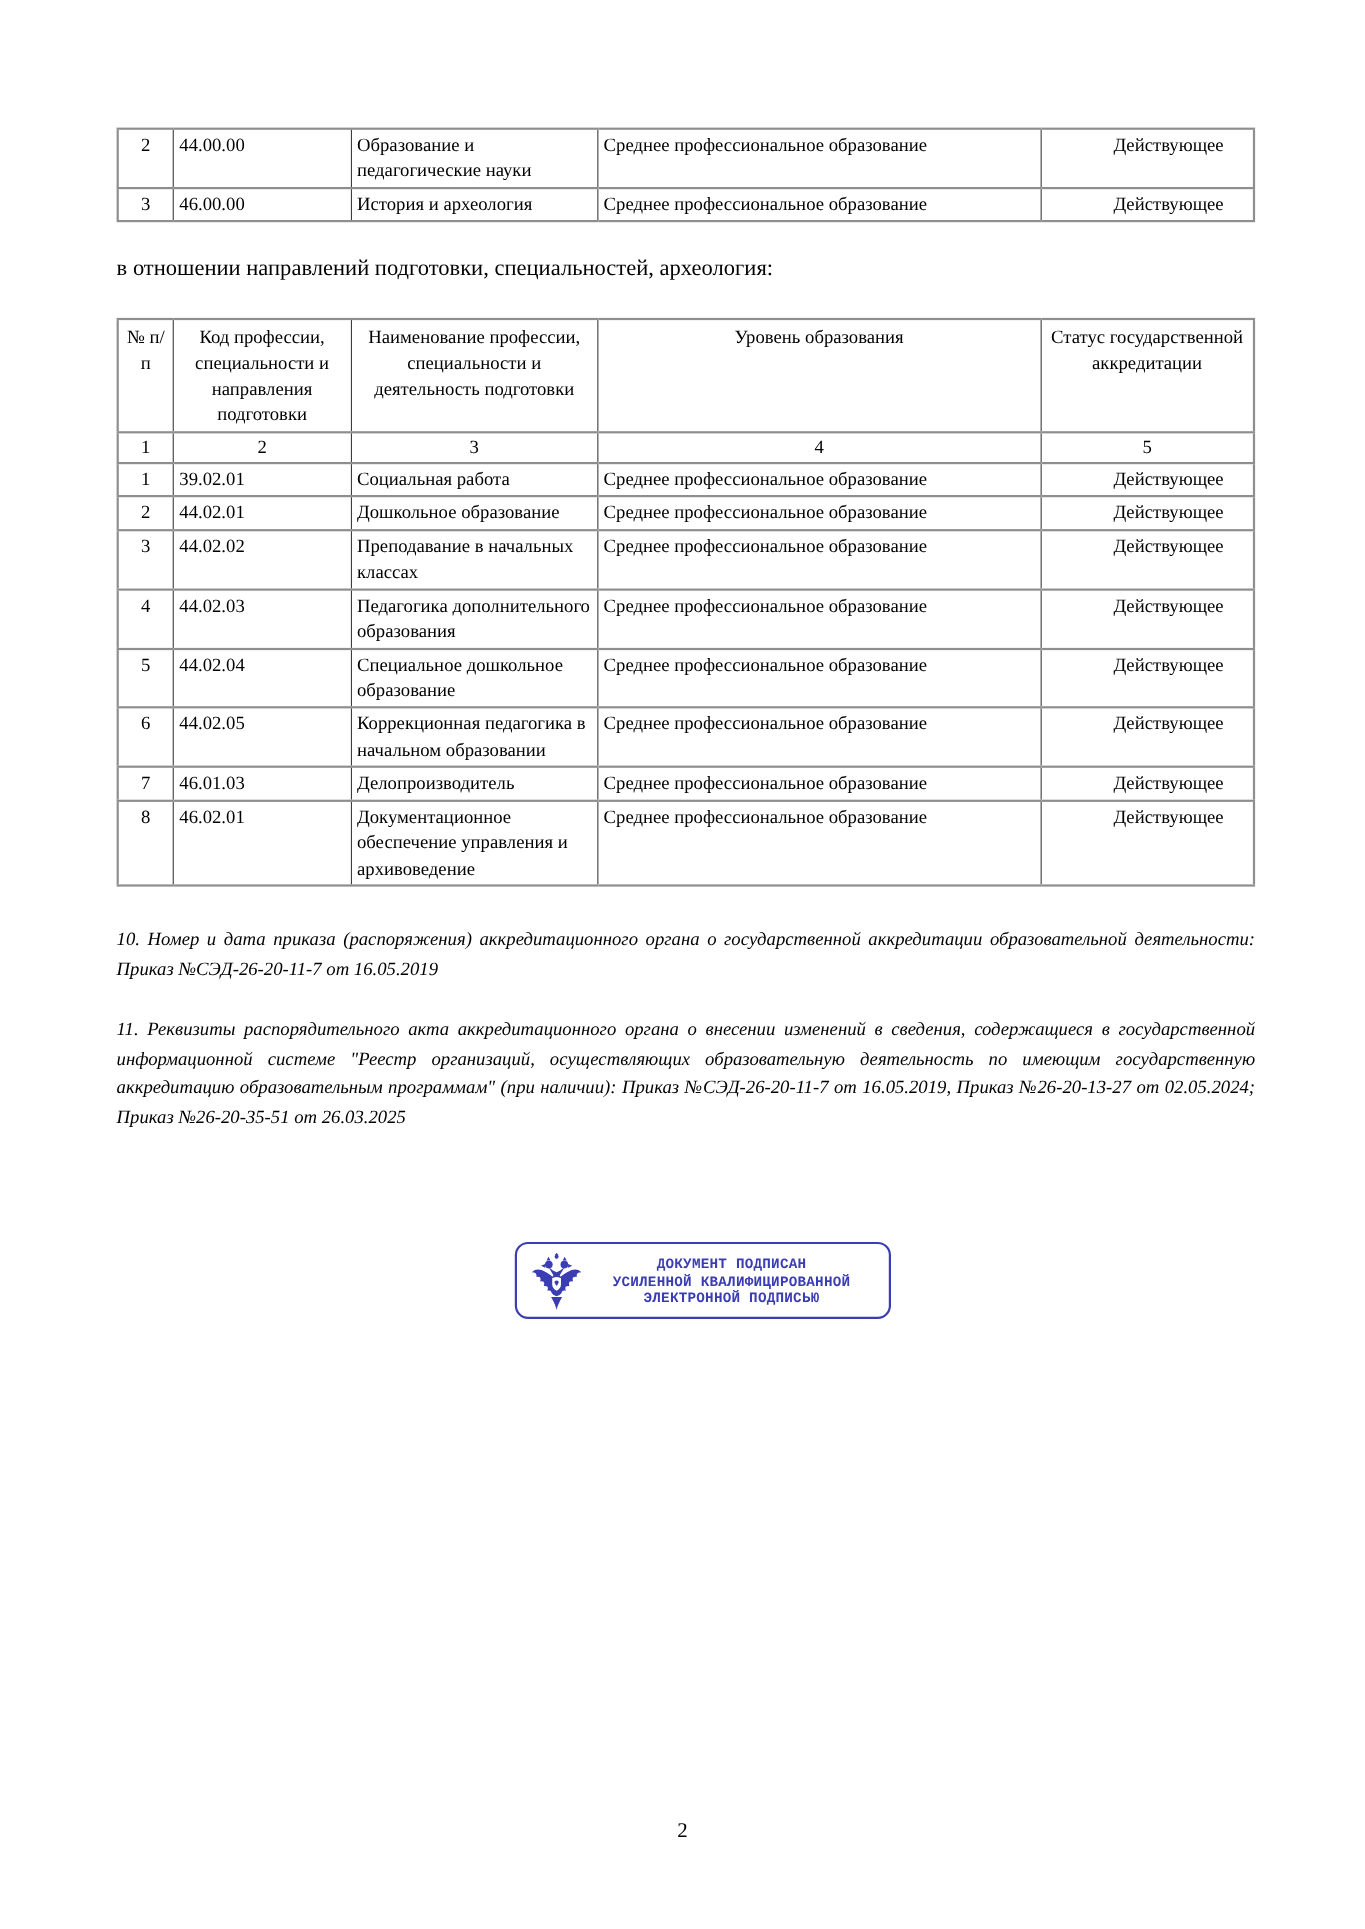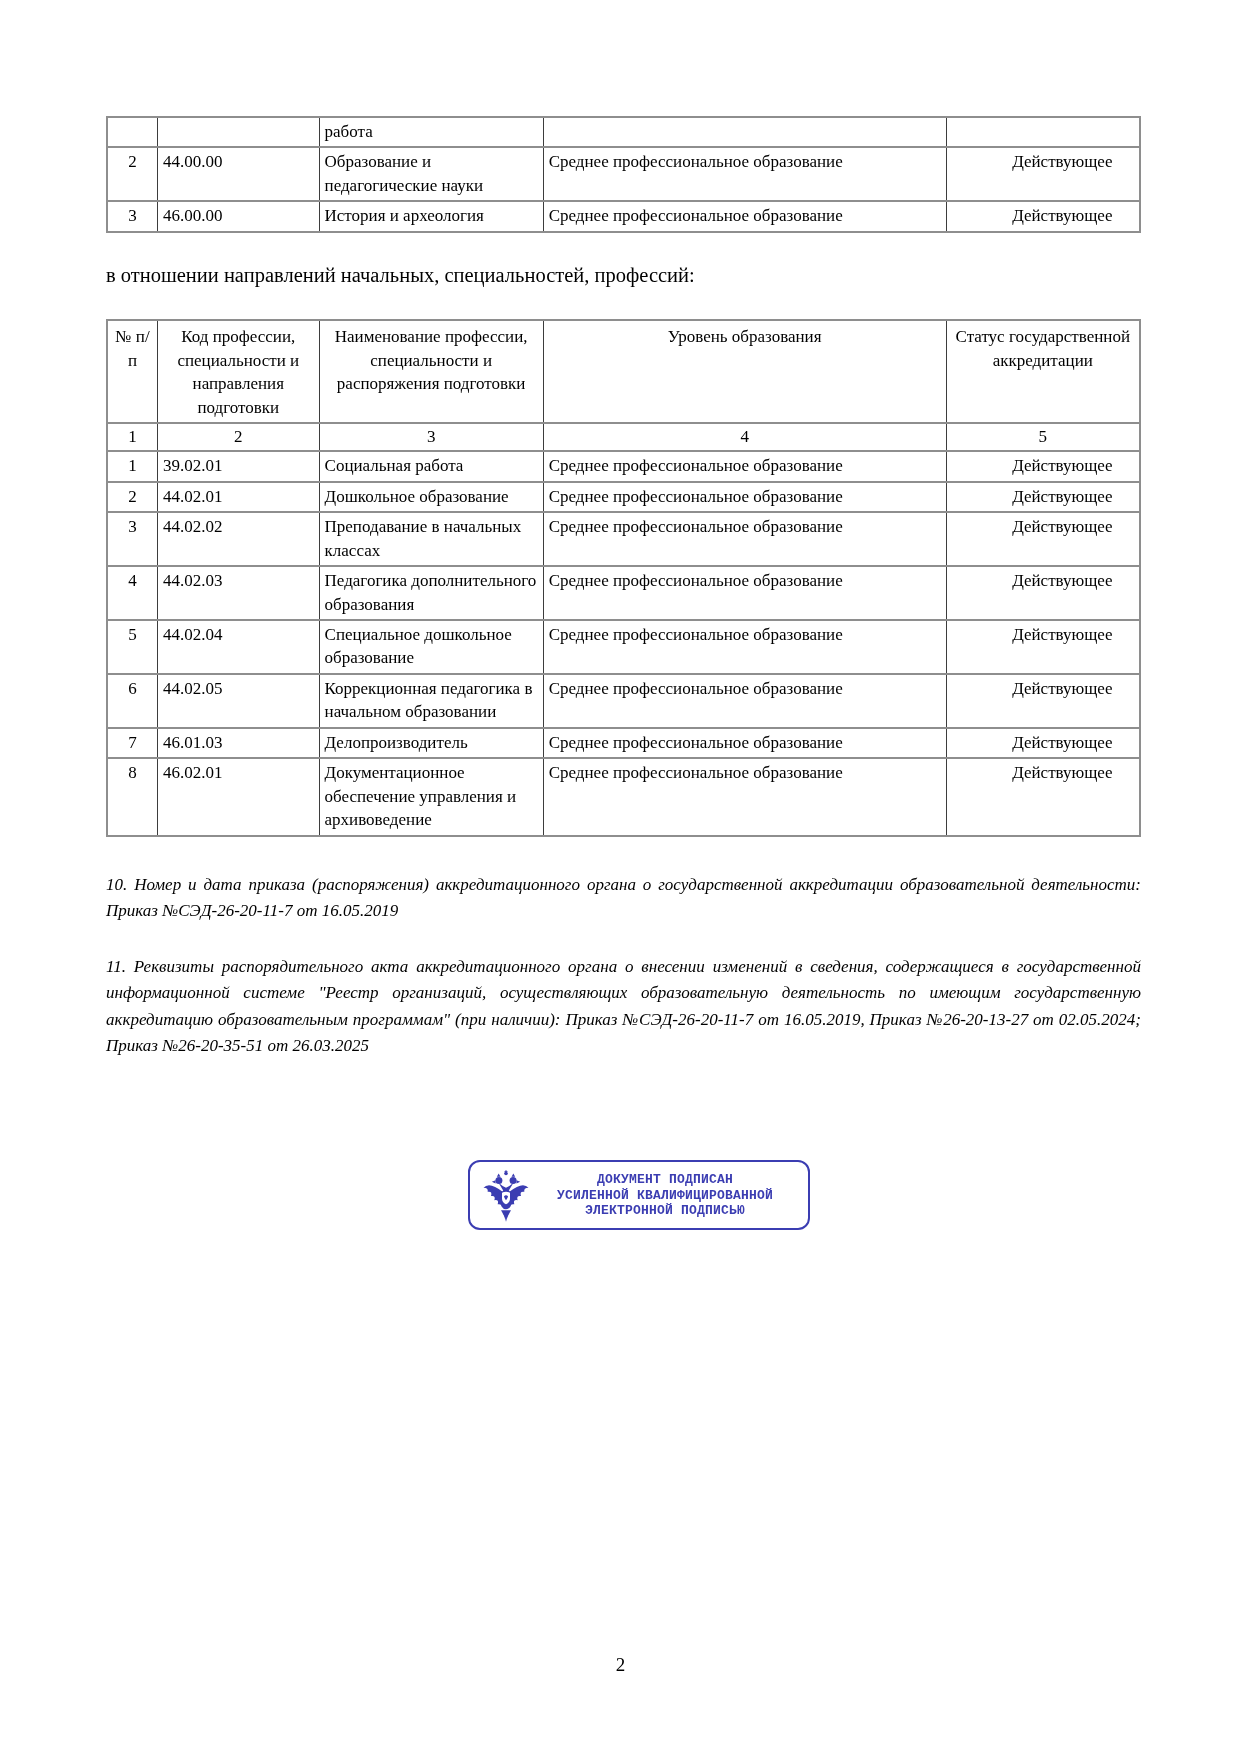--- a/index.html
+++ b/index.html
@@ -104,58 +104,51 @@
     <table class="doc-table t1">
       <colgroup>
         <col style="width:50px">
           <col style="width:160px">
           <col style="width:222px">
           <col style="width:399px">
           <col style="width:192px">
       </colgroup>
       <tbody>
         <tr>
-          <td class="cn"></td>
-          <td class="cc"></td>
-          <td class="cname">работа</td>
-          <td class="clevel"></td>
-          <td class="cstat"></td>
-        </tr>
-        <tr>
           <td class="cn">2</td>
           <td class="cc">44.00.00</td>
           <td class="cname">Образование и педагогические науки</td>
           <td class="clevel">Среднее профессиональное образование</td>
           <td class="cstat">Действующее</td>
         </tr>
         <tr>
           <td class="cn">3</td>
           <td class="cc">46.00.00</td>
           <td class="cname">История и археология</td>
           <td class="clevel">Среднее профессиональное образование</td>
           <td class="cstat">Действующее</td>
         </tr>
       </tbody>
     </table>
 
-    <p class="section-heading">в отношении направлений начальных, специальностей, профессий:</p>
+    <p class="section-heading">в отношении направлений подготовки, специальностей, археология:</p>
 
     <table class="doc-table t2">
       <colgroup>
         <col style="width:50px">
           <col style="width:160px">
           <col style="width:222px">
           <col style="width:399px">
           <col style="width:192px">
       </colgroup>
       <tbody>
         <tr class="hdr">
           <td>№ п/п</td>
           <td>Код профессии, специальности и направления подготовки</td>
-          <td>Наименование профессии, специальности и распоряжения подготовки</td>
+          <td>Наименование профессии, специальности и деятельность подготовки</td>
           <td>Уровень образования</td>
           <td>Статус государственной аккредитации</td>
         </tr>
         <tr class="colnums r1">
           <td>1</td>
           <td>2</td>
           <td>3</td>
           <td>4</td>
           <td>5</td>
         </tr>

